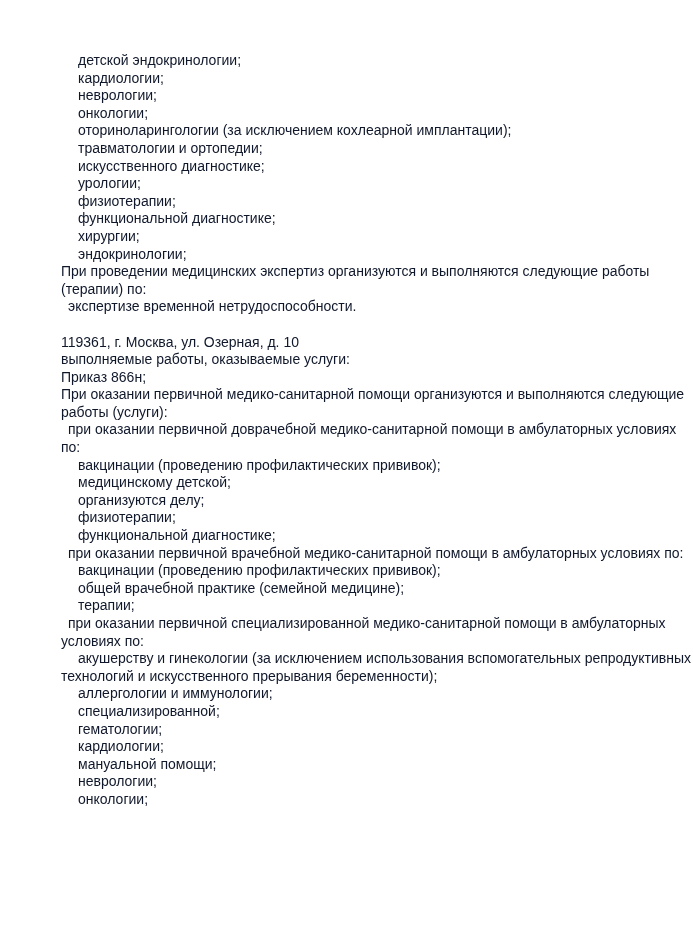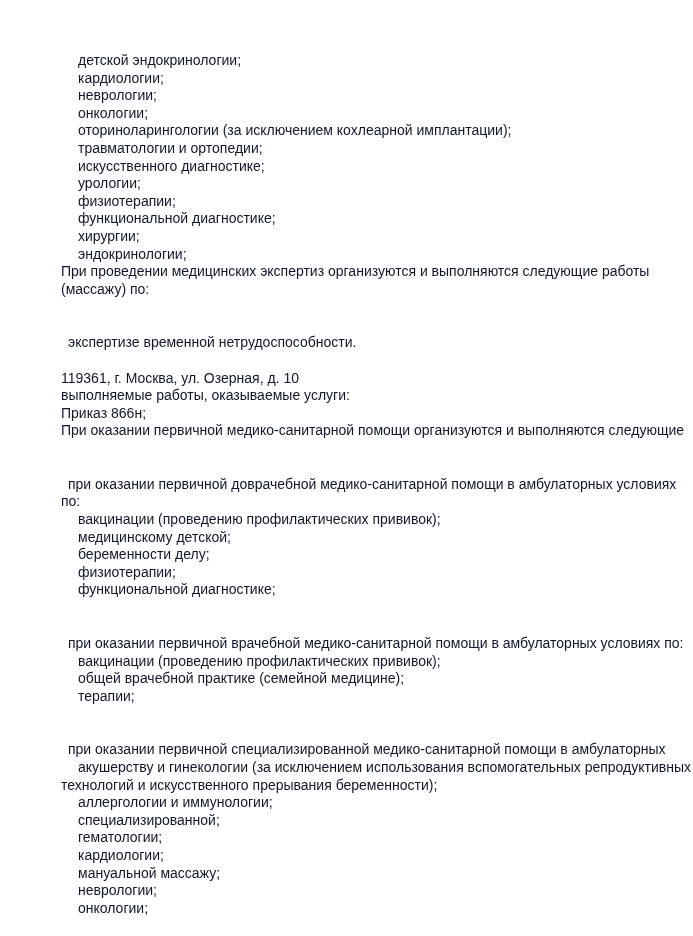--- a/index.html
+++ b/index.html
@@ -22,63 +22,65 @@
     font-family: Liberation Sans, sans-serif;
     font-size: 14px;
     line-height: 17.6px;
     color: #0f172a;
   }
   .line {
     white-space: pre;
     min-height: 17.6px;
   }
   .indent-0 { padding-left: 0; }
-  .indent-1 { padding-left: 7px; margin-top: 36px; }
+  .indent-1 { padding-left: 7px; }
   .indent-2 { padding-left: 17px; }
 </style>
 </head>
 <body>
 
 <div class="page">
   <div class="doc">
       <div class="line indent-2">детской эндокринологии;</div>
       <div class="line indent-2">кардиологии;</div>
       <div class="line indent-2">неврологии;</div>
       <div class="line indent-2">онкологии;</div>
       <div class="line indent-2">оториноларингологии (за исключением кохлеарной имплантации);</div>
       <div class="line indent-2">травматологии и ортопедии;</div>
       <div class="line indent-2">искусственного диагностике;</div>
       <div class="line indent-2">урологии;</div>
       <div class="line indent-2">физиотерапии;</div>
       <div class="line indent-2">функциональной диагностике;</div>
       <div class="line indent-2">хирургии;</div>
       <div class="line indent-2">эндокринологии;</div>
       <div class="line indent-0">При проведении медицинских экспертиз организуются и выполняются следующие работы</div>
-      <div class="line indent-0">(массажу) по:</div>
+      <div class="line indent-0">(терапии) по:</div>
       <div class="line indent-1">экспертизе временной нетрудоспособности.</div>
       <div class="line indent-0"></div>
       <div class="line indent-0">119361, г. Москва, ул. Озерная, д. 10</div>
       <div class="line indent-0">выполняемые работы, оказываемые услуги:</div>
       <div class="line indent-0">Приказ 866н;</div>
       <div class="line indent-0">При оказании первичной медико-санитарной помощи организуются и выполняются следующие</div>
+      <div class="line indent-0">работы (услуги):</div>
       <div class="line indent-1">при оказании первичной доврачебной медико-санитарной помощи в амбулаторных условиях</div>
       <div class="line indent-0">по:</div>
       <div class="line indent-2">вакцинации (проведению профилактических прививок);</div>
       <div class="line indent-2">медицинскому детской;</div>
-      <div class="line indent-2">беременности делу;</div>
+      <div class="line indent-2">организуются делу;</div>
       <div class="line indent-2">физиотерапии;</div>
       <div class="line indent-2">функциональной диагностике;</div>
       <div class="line indent-1">при оказании первичной врачебной медико-санитарной помощи в амбулаторных условиях по:</div>
       <div class="line indent-2">вакцинации (проведению профилактических прививок);</div>
       <div class="line indent-2">общей врачебной практике (семейной медицине);</div>
       <div class="line indent-2">терапии;</div>
       <div class="line indent-1">при оказании первичной специализированной медико-санитарной помощи в амбулаторных</div>
+      <div class="line indent-0">условиях по:</div>
       <div class="line indent-2">акушерству и гинекологии (за исключением использования вспомогательных репродуктивных</div>
       <div class="line indent-0">технологий и искусственного прерывания беременности);</div>
       <div class="line indent-2">аллергологии и иммунологии;</div>
       <div class="line indent-2">специализированной;</div>
       <div class="line indent-2">гематологии;</div>
       <div class="line indent-2">кардиологии;</div>
-      <div class="line indent-2">мануальной массажу;</div>
+      <div class="line indent-2">мануальной помощи;</div>
       <div class="line indent-2">неврологии;</div>
       <div class="line indent-2">онкологии;</div>
     </div>
 </div>
 
 </body></html>

